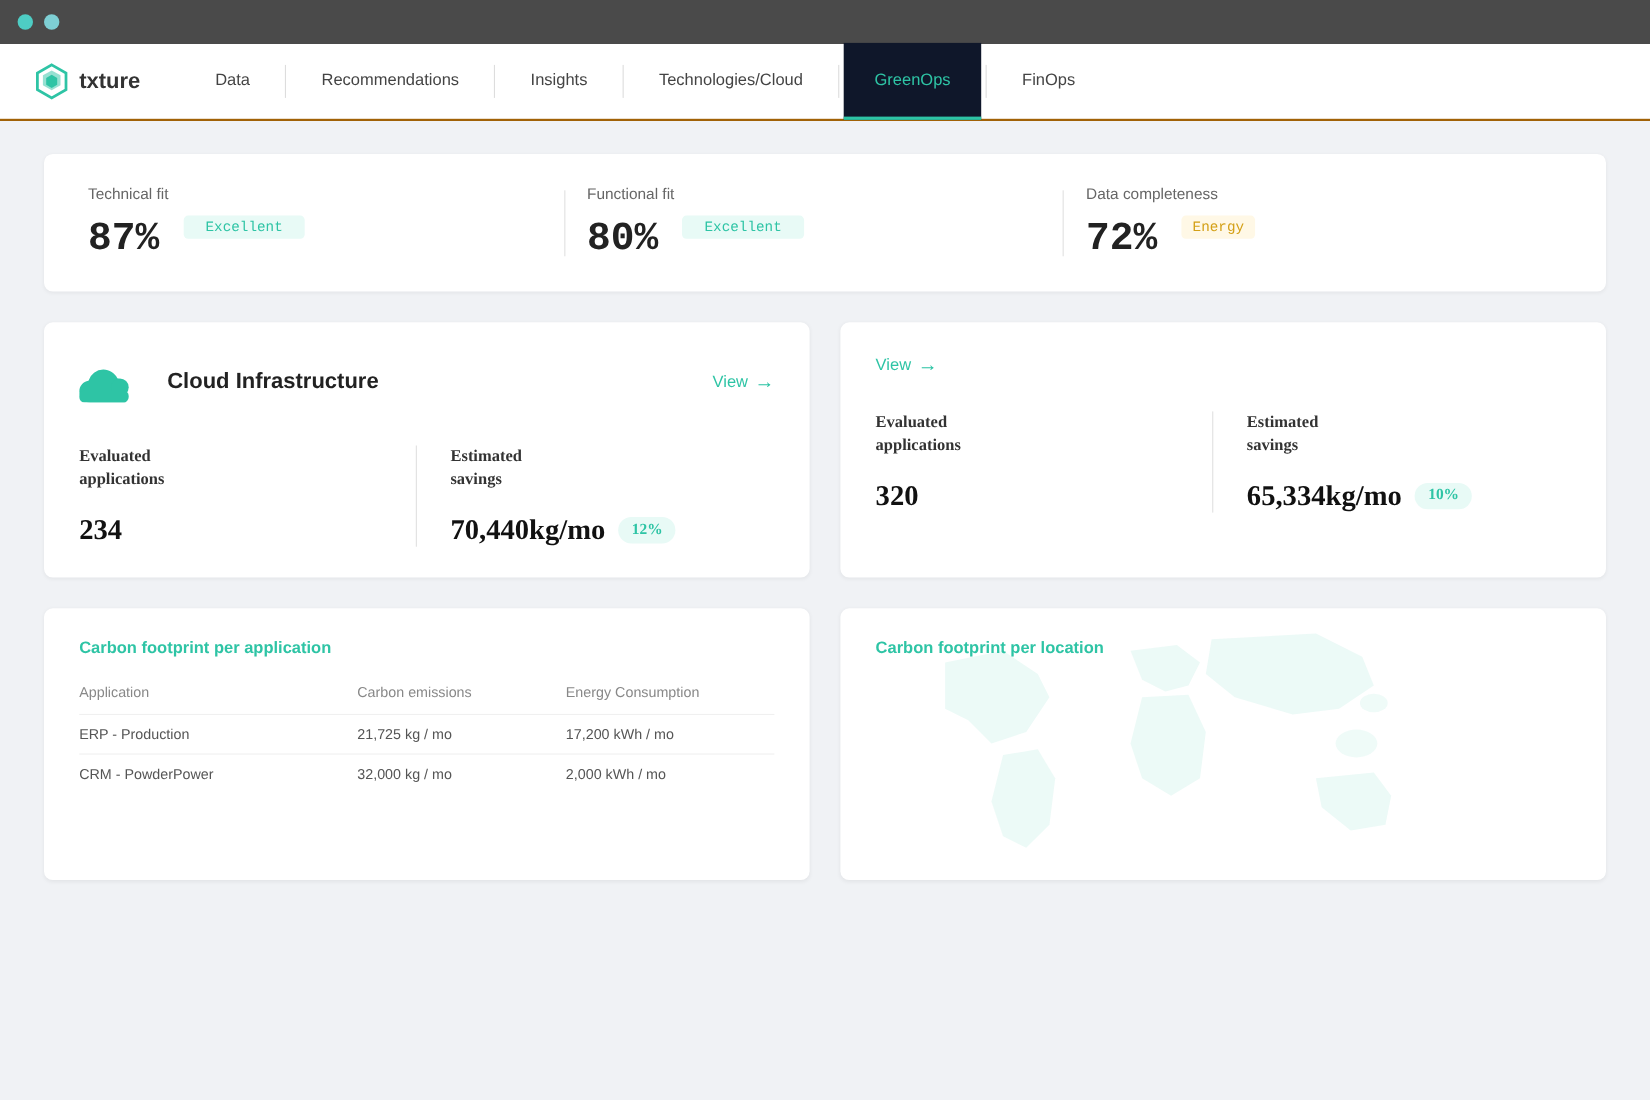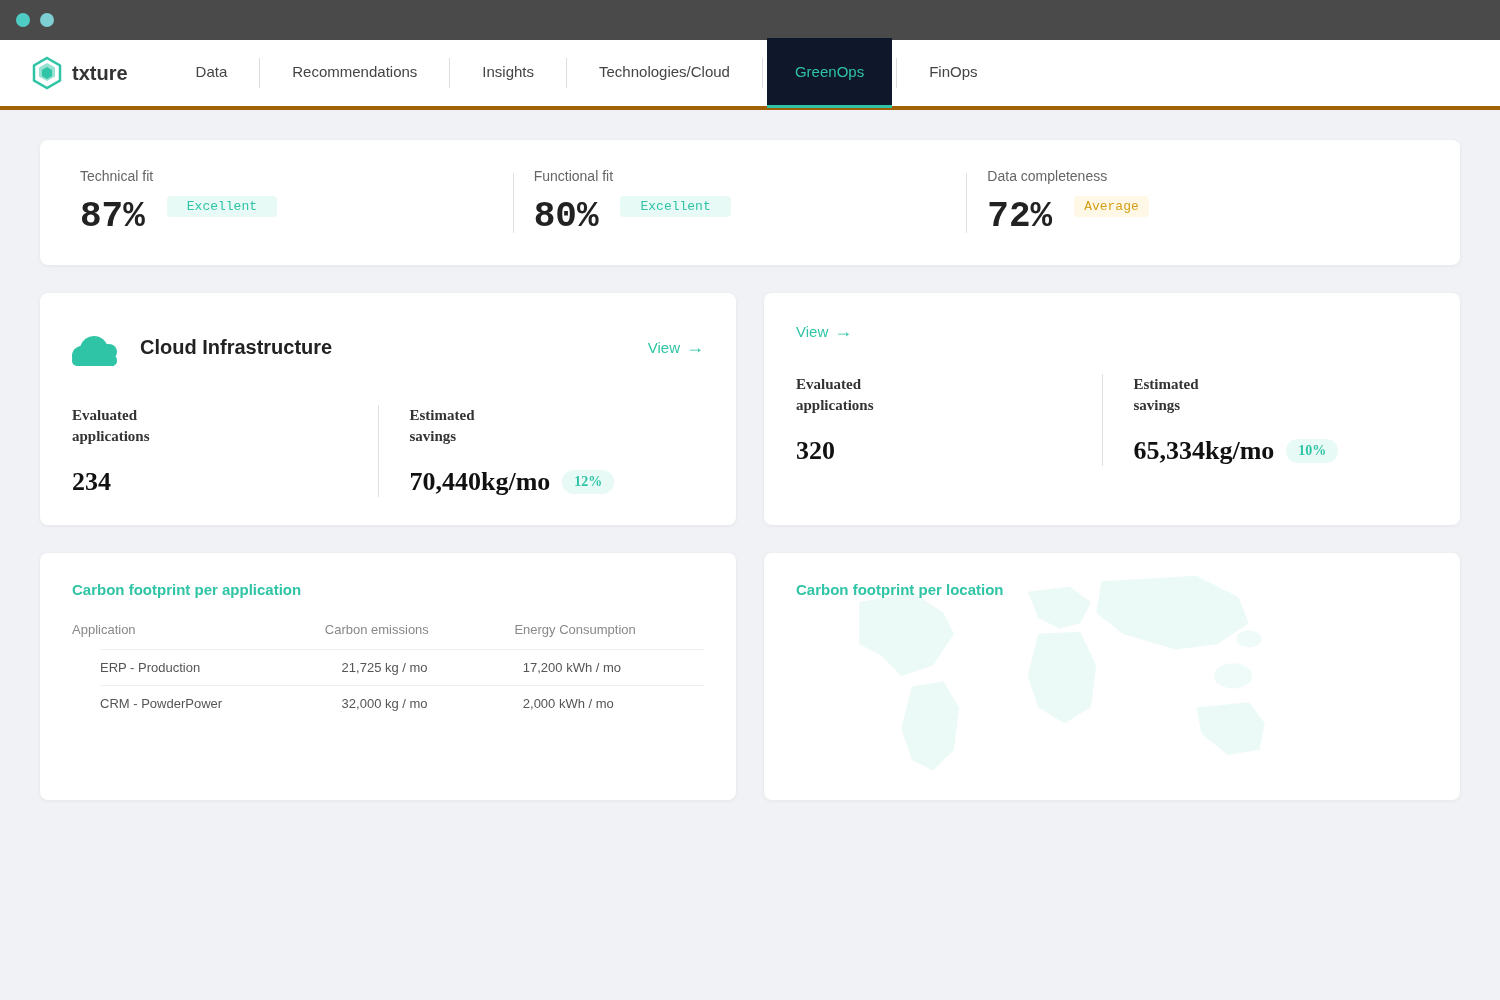--- a/index.html
+++ b/index.html
@@ -19,21 +19,21 @@
       border-radius: 50%;
     }
 
     
     .nav {
       background: #fff;
       height: 70px;
       display: flex;
       align-items: center;
       padding: 0 30px;
-      border-bottom: 4px solid #a16207;
+      border-bottom: 2px solid #a16207;
       gap: 0;
     }
     .logo {
       display: flex;
       align-items: center;
       gap: 8px;
       margin-right: 40px;
     }
     .logo-text {
       font-size: 20px;
@@ -145,21 +145,21 @@
 
     .panel-header {
       display: flex;
       align-items: center;
       justify-content: space-between;
       margin-bottom: 32px;
     }
     .panel-title-row {
       display: flex;
       align-items: center;
-      gap: 16px;
+      gap: 28px;
     }
     .panel-title {
       font-size: 20px;
       font-weight: 600;
       color: #222;
     }
     .view-link {
       color: #2ec4a5;
       font-size: 15px;
       font-weight: 500;
@@ -244,21 +244,20 @@
     }
     .table-col-header {
       font-size: 13px;
       color: #888;
     }
     .table-row {
       display: grid;
       grid-template-columns: 2fr 1.5fr 1.5fr;
       padding: 10px 0;
       border-top: 1px solid #f0f0f0;
-      margin-left: 28px;
     }
     .table-cell {
       font-size: 13px;
       color: #555;
     }
 
     
     .cloud-icon-wrap {
       width: 52px;
       height: 52px;
@@ -339,21 +338,21 @@
       <div class="stat-value-row">
         <span class="stat-value">80%</span>
         <span class="badge-excellent">Excellent</span>
       </div>
     </div>
     <div class="stat-separator"></div>
     <div class="stat-block">
       <div class="stat-label">Data completeness</div>
       <div class="stat-value-row">
         <span class="stat-value">72%</span>
-        <span class="badge-average">Average</span>
+        <span class="badge-average">Energy</span>
       </div>
     </div>
   </div>
 
   <div class="two-col">
 
     <div class="panel-card">
       <div class="panel-header">
         <div class="panel-title-row">
           <div class="cloud-icon-wrap">

